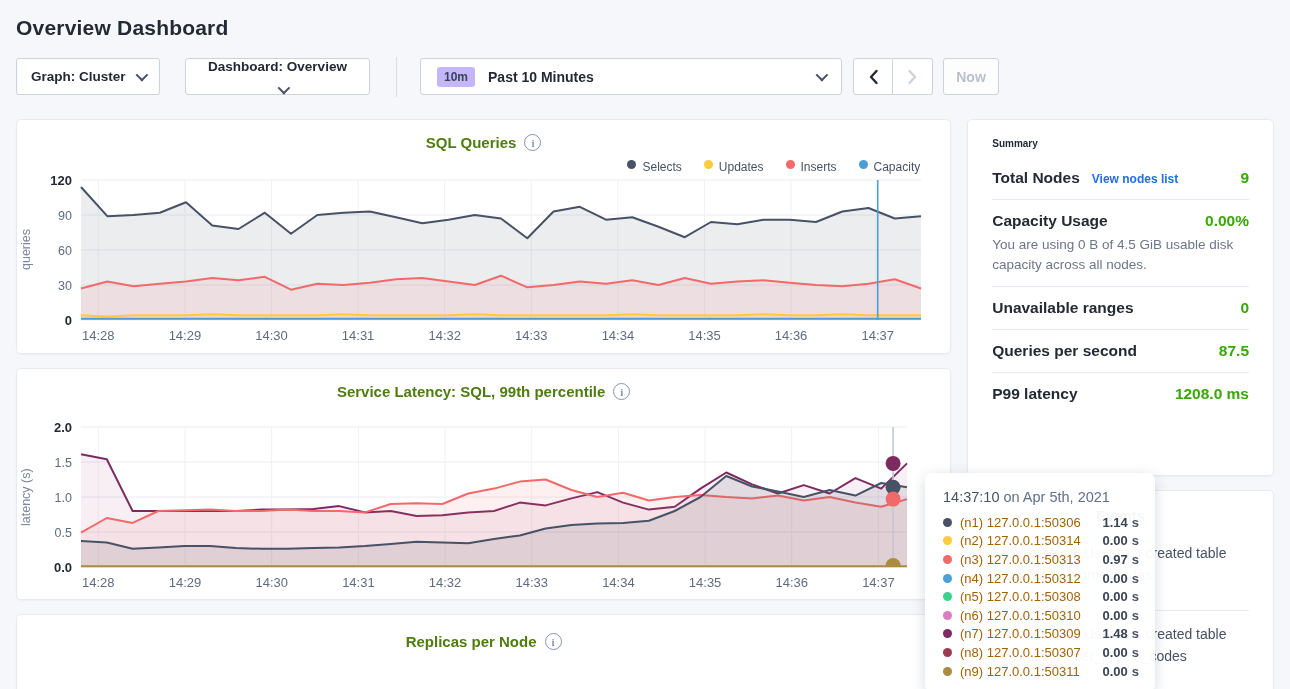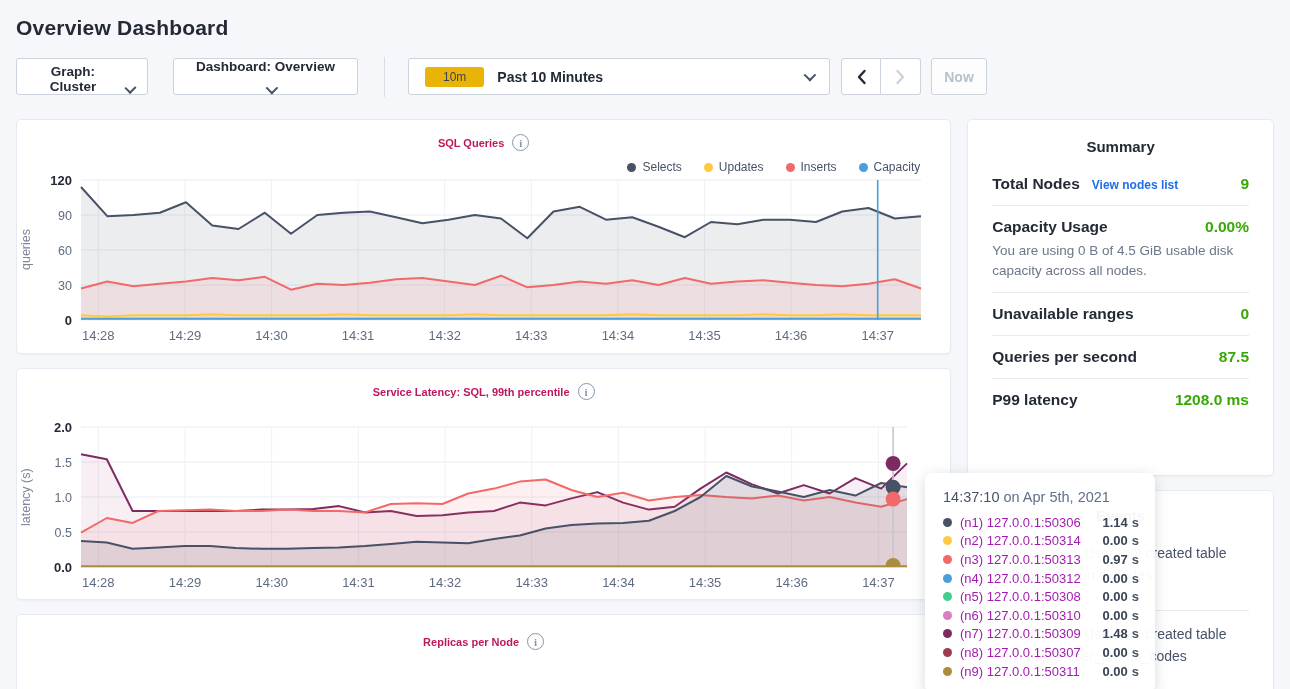--- a/index.html
+++ b/index.html
@@ -5,65 +5,65 @@
   * { margin:0; padding:0; box-sizing:border-box; }
   html,body { width:1290px; height:689px; overflow:hidden; }
   body { background:#f5f7fa; font-family:"Liberation Sans", sans-serif; position:relative; color:#242a35; }
 
   .page-title { font-size:21px; font-weight:700; color:#242a35; padding:16px 0 14px 16px; letter-spacing:.2px; }
 
   
   .toolbar { display:flex; align-items:center; height:37px; margin:4px 16px 0 16px; }
   .btn { background:#fff; border:1px solid #ccd3dc; border-radius:3px; height:37px; display:flex; align-items:center; font-weight:700; font-size:13.5px; color:#242a35; cursor:pointer; font-family:inherit; }
   .dd { justify-content:space-between; padding:0 14px; }
-  .dd1 { width:132px;align-items:flex-end; }
+  .dd1 { width:144px; }
   .dd2 { width:185px; margin-left:25px;flex-direction:column; }
   .chev { width:9px; height:9px; border-right:2px solid #475266; border-bottom:2px solid #475266; transform:rotate(45deg) translateY(-2px); display:inline-block; margin-left:10px; }
   .vdiv { width:1px; height:40px; background:#d9dee6; margin-left:26px; }
   .timepicker { margin-left:23px; width:422px; padding:0 16px; }
-  .range-badge { background:#eab308; border-radius:3px; padding:3px 18px; font-size:12px; font-weight:400; color:#394455; margin-right:13px; }
+  .range-badge { background:#c4b5fd; border-radius:3px; padding:3px 7px; font-size:12px; font-weight:700; color:#394455; margin-right:13px; }
   .range-label { font-size:14px; font-weight:700; flex:1; text-align:left; }
   .pager { display:flex; margin-left:11px; }
   .pg { width:40px; justify-content:center; }
   .pg-prev { border-radius:3px 0 0 3px; color:#242a35; }
   .pg-next { border-radius:0 3px 3px 0; border-left:none; color:#ccd3dc; }
   .now-btn { margin-left:10px; width:56px; justify-content:center; font-size:14px; color:#b9c0cb; background:#fdfdfe; }
 
   
   .content { display:flex; gap:16px; padding:0 16px; margin-top:24px; align-items:flex-start; }
   .col-left { width:942px; display:flex; flex-direction:column; gap:14px; }
   .col-right { width:309px; display:flex; flex-direction:column; gap:14px; }
   .card { background:#fff; border:1px solid #e7ebf1; border-radius:5px; box-shadow:0 1px 2px rgba(30,40,60,.04); position:relative; }
 
   .chart-title-row { display:flex; justify-content:center; align-items:center; gap:8px; padding-top:14px; }
-  .chart-title { font-size:11px; font-weight:700; color:#be185d; }
+  .chart-title { font-size:15px; font-weight:700; color:#4d7c0f; }
   .info-icon { width:17px; height:17px; border:1.4px solid #8795ab; border-radius:50%; color:#8795ab; font-size:11px; font-weight:700; display:flex; align-items:center; justify-content:center; font-family:"Liberation Serif", serif; cursor:pointer; }
 
   .sql-card { height:235px; }
   .lat-card { height:232px; }
   .rep-card { height:120px; }
 
   .legend { position:absolute; top:40px; right:30px; display:flex; gap:22px; align-items:center; }
-  .legend-item { display:flex; align-items:center; gap:6px; cursor:pointer; }
+  .legend-item { display:flex; align-items:flex-start; gap:6px; cursor:pointer; }
   .ldot { width:9px; height:9px; border-radius:50%; display:inline-block; }
   .llabel { font-size:12px; color:#475266; }
 
   .ylabel { position:absolute; left:2px; width:14px; font-size:12.5px; color:#7b879a; transform:rotate(180deg); writing-mode:vertical-rl; text-align:center; }
   .sql-ylabel { top:60px; height:140px; }
   .lat-ylabel { top:58px; height:140px; }
   svg.plot { position:absolute; left:0; overflow:visible; }
   .sql-plot { top:52px; }
   .lat-plot { top:50px; }
   .xt { fill:#5f6c80; font-size:13px; }
   .yt { fill:#5f6c80; font-size:12.5px; }
   .ytb { fill:#242a35; font-size:13px; font-weight:700; }
 
   
   .sum-card { height:357px; padding:0 24px; overflow:hidden; }
-  .sum-title { text-align:center; font-size:15px; font-weight:700; color:#242a35; padding:18px 0 8px; }
+  .sum-title { font-size:10px; font-weight:700; color:#242a35; padding:18px 0 8px; }
   .srow { padding:12px 0; border-bottom:1px solid #e7ebf1; }
   .srow:last-child { border-bottom:none; }
   .srow-top { display:flex; align-items:baseline; }
   .slabel { font-size:15.5px; font-weight:700; color:#242a35; }
   .slink { font-size:12px; font-weight:700; color:#1f6eeb; margin-left:12px; text-decoration:none; cursor:pointer; }
   .sval { margin-left:auto; font-size:15.5px; font-weight:700; color:#37a806; }
   .sdesc { font-size:13.5px; color:#6c7689; line-height:1.45; margin-top:5px; }
 
   
   .ev-card { height:240px; padding:0 24px; }
@@ -71,21 +71,21 @@
   .event-item { padding:12px 0 24px; border-bottom:1px solid #e7ebf1; }
   .event-item:last-child { border-bottom:none; padding:12px 0; }
   .event-line { font-size:14px; color:#475266; line-height:22px; white-space:nowrap; }
 
   
   .tooltip { position:absolute; left:925px; top:473px; width:230px; background:rgba(255,255,255,.96); border-radius:8px; box-shadow:0 3px 14px rgba(55,65,90,.20); padding:16px 16px 12px 18px; z-index:40; }
   .tt-header { font-size:14.5px; color:#5f6f8d; margin-bottom:8px; }
   .tt-time { color:#475266; }
   .trow { display:flex; align-items:center; height:18.6px; }
   .tdot { width:9px; height:9px; border-radius:50%; margin-right:8px; flex:none; }
-  .tlab { font-size:13px; color:#a21caf; width:162px; }
+  .tlab { font-size:13px; color:#a16207; width:162px; }
   .tval { font-size:13px; font-weight:700; color:#394455; }
   .tunit { font-size:13px; font-weight:600; color:#475266; margin-left:4px; }
 </style>
 </head>
 <body>
 
 <h1 class="page-title">Overview Dashboard</h1>
 
 <div class="toolbar">
   <button class="btn dd dd1">

